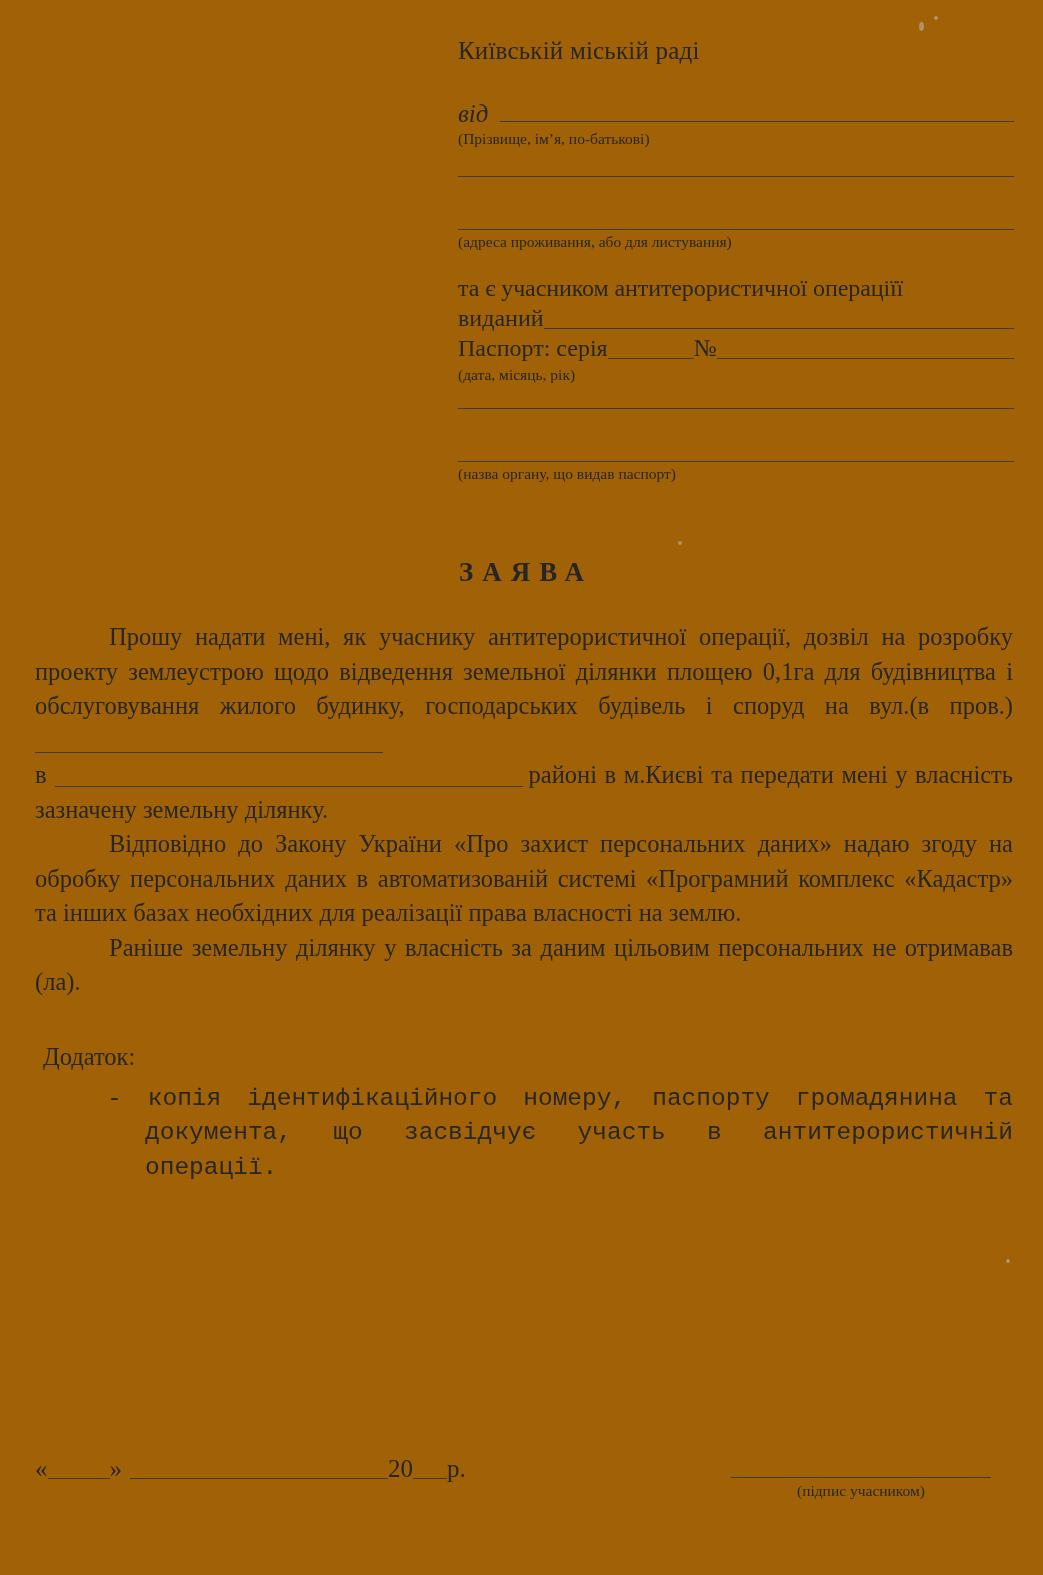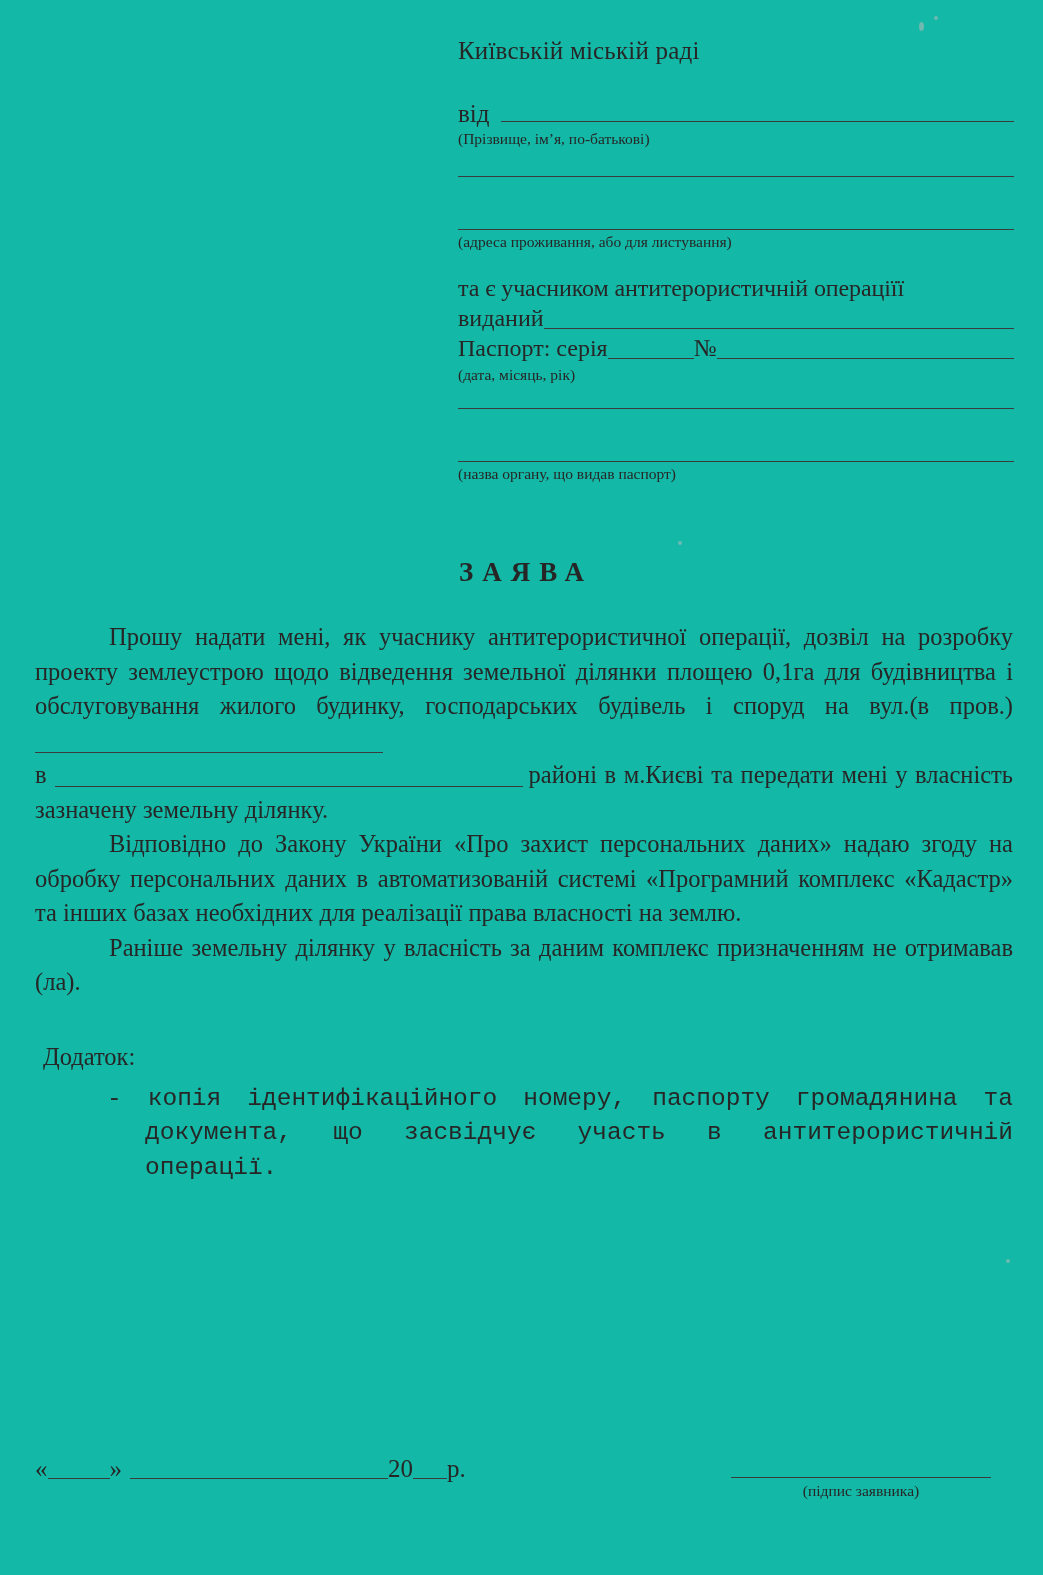--- a/index.html
+++ b/index.html
@@ -6,21 +6,21 @@
   html, body {
     margin: 0;
     padding: 0;
     background: #ffffff;
   }
   .page {
     position: relative;
     width: 1043px;
     height: 1575px;
     margin: 0 auto;
-    background: #14b8a6;
+    background: #a16207;
     color: #262626;
     font-family: "Liberation Serif", "DejaVu Serif", serif;
     overflow: hidden;
   }
 
   
   .speck {
     position: absolute;
     background: #b9b9b9;
     border-radius: 50%;
@@ -37,20 +37,21 @@
   .addressee-title {
     font-size: 25px;
     line-height: 30px;
     letter-spacing: .2px;
   }
 
   .from-row {
     display: flex;
     align-items: flex-end;
     margin-top: 35px;
+    font-style: italic;
   }
   .from-label {
     font-size: 25px;
     line-height: 26px;
     white-space: nowrap;
   }
   .rule {
     border-bottom: 1.6px solid #3b3b3b;
     height: 0;
     flex: 1 1 auto;
@@ -232,21 +233,21 @@
     <div class="caption shift-left">(Прізвище, ім’я, по-батькові)</div>
 
     <div style="height:28px"></div>
     <div class="standalone-rule"></div>
 
     <div style="height:52px"></div>
     <div class="standalone-rule"></div>
     <div class="caption shift-addr">(адреса проживання, або для листування)</div>
 
     <div style="height:22px"></div>
-    <div class="ato-line">та є учасником антитерористичній операціїї</div>
+    <div class="ato-line">та є учасником антитерористичної операціїї</div>
 
     <div class="pass-row">
       <span class="lbl">виданий</span>
       <span class="blank-flex"></span>
     </div>
 
     <div class="pass-row">
       <span class="lbl">Паспорт: серія</span>
       <span class="blank-short"></span>
       <span class="lbl">№</span>
@@ -265,21 +266,21 @@
   <div class="doc-title">ЗАЯВА</div>
 
   <div class="body">
 
     <p class="para"><span>Прошу надати мені, як учаснику антитерористичної операції, дозвіл на розробку проекту землеустрою щодо відведення земельної ділянки площею 0,1га для будівництва і обслуговування жилого будинку, господарських будівель і споруд на вул.(в пров.)</span><span class="inline-rule ir-street"></span></p>
 
     <p class="para noindent"><span>в</span><span class="inline-rule ir-district"></span><span>районі в м.Києві та передати мені у власність зазначену земельну ділянку.</span></p>
 
     <p class="para">Відповідно до Закону України «Про захист персональних даних» надаю згоду на обробку персональних даних в автоматизованій системі «Програмний комплекс «Кадастр» та інших базах необхідних для реалізації права власності на землю.</p>
 
-    <p class="para">Раніше земельну ділянку у власність за даним комплекс призначенням не отримавав (ла).</p>
+    <p class="para">Раніше земельну ділянку у власність за даним цільовим персональних не отримавав (ла).</p>
 
     <div style="height:32px"></div>
 
     <p class="addendum-label">Додаток:</p>
 
     <p class="addendum-item">- копія ідентифікаційного номеру, паспорту громадянина та документа, що засвідчує участь в антитерористичній операції.</p>
   </div>
 
   <div class="footer">
 
@@ -288,17 +289,17 @@
       <span class="blank-day"></span>
       <span class="q-close">»</span>
       <span class="blank-month"></span>
       <span class="year-txt">20</span>
       <span class="blank-year"></span>
       <span class="year-suffix">р.</span>
     </div>
 
     <div class="sign-block">
       <div class="sign-rule"></div>
-      <div class="sign-caption">(підпис заявника)</div>
+      <div class="sign-caption">(підпис учасником)</div>
     </div>
   </div>
 
 </div>
 
 </body></html>

